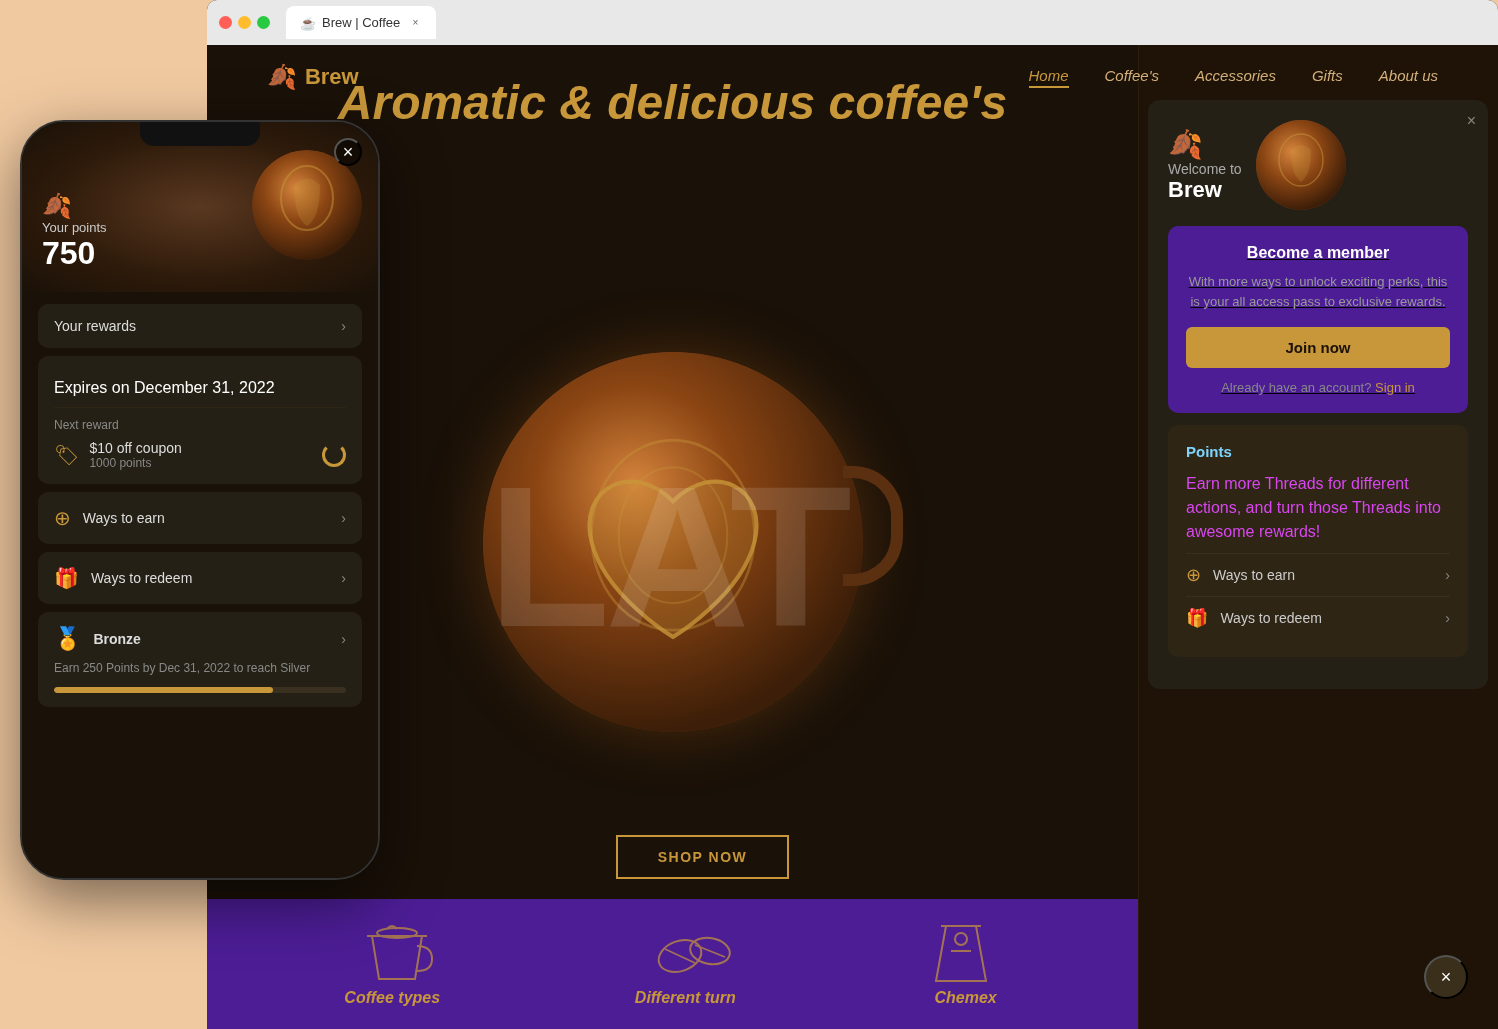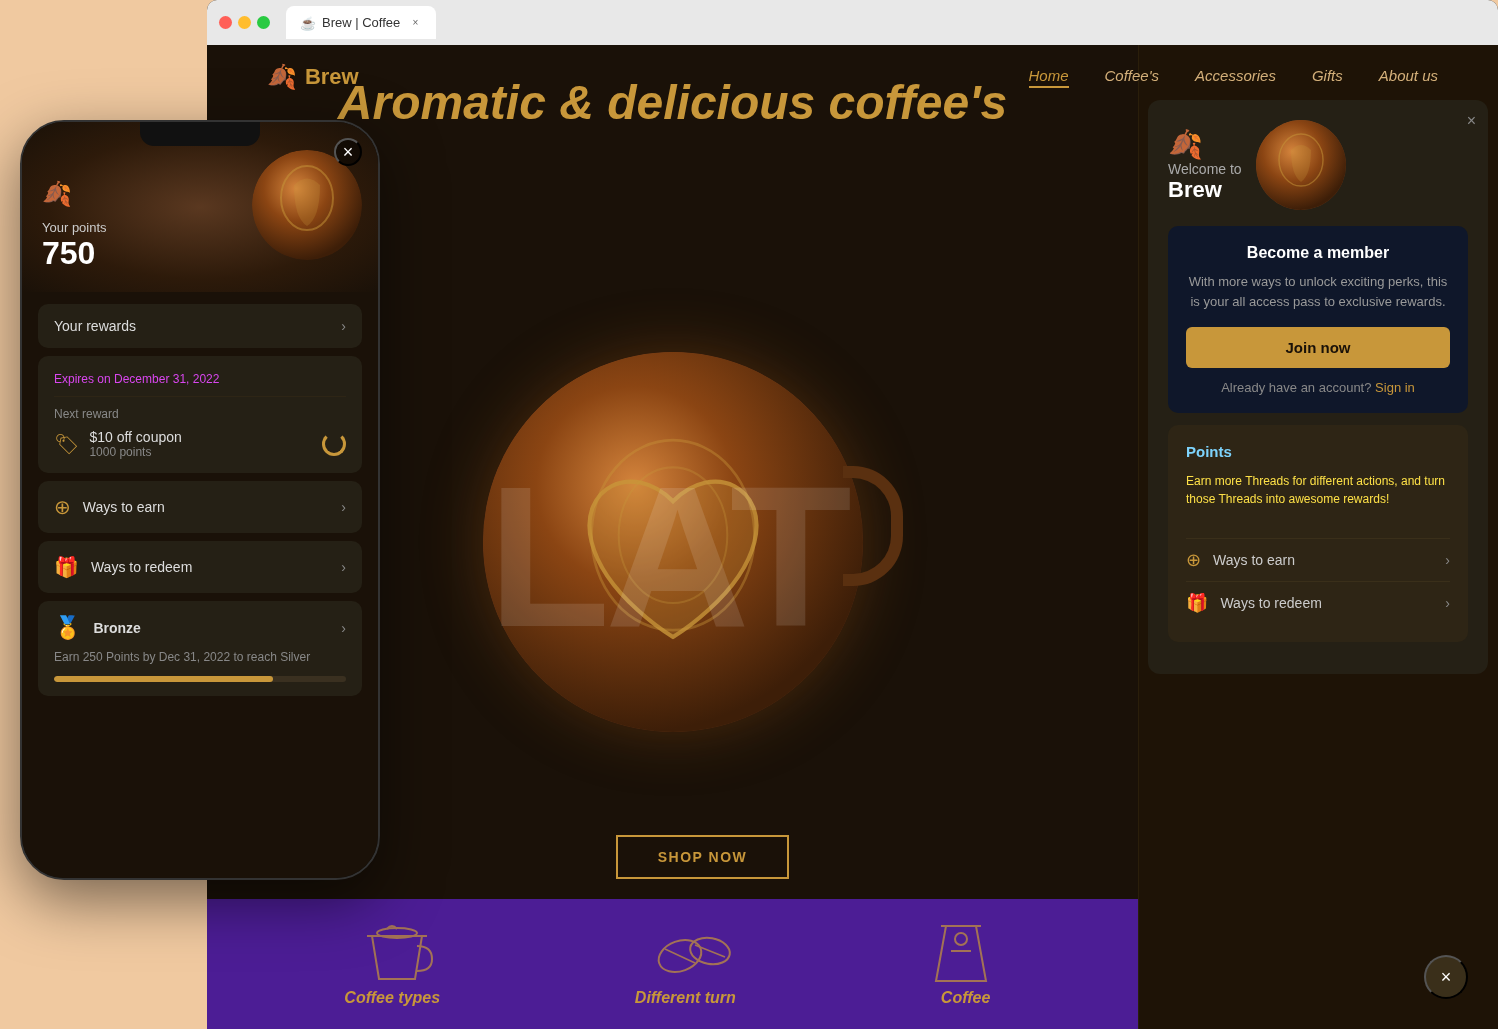--- a/index.html
+++ b/index.html
@@ -278,25 +278,26 @@
       width: 90px;
       height: 90px;
       border-radius: 50%;
       background: radial-gradient(ellipse at 40% 35%, #c07830 0%, #7a3e18 50%, #3d1e08 100%);
       position: absolute;
       top: 14px;
       right: 60px;
     }
 
     .become-member-card {
-      background: #0f172a;
+      background: #4c1d95;
       border-radius: 10px;
       padding: 18px;
       margin-bottom: 12px;
       text-align: center;
+      text-decoration: underline;
     }
 
     .become-member-title {
       color: white;
       font-size: 16px;
       font-weight: 700;
       margin-bottom: 10px;
     }
 
     .become-member-desc {
@@ -339,24 +340,24 @@
     }
 
     .points-title {
       color: #7dd3fc;
       font-size: 15px;
       font-weight: 700;
       margin-bottom: 12px;
     }
 
     .points-desc {
-      color: #fde047;
-      font-size: 12px;
+      color: #d946ef;
+      font-size: 16px;
       line-height: 1.5;
-      margin-bottom: 30px;
+      margin-bottom: 9px;
     }
 
     .panel-list-item {
       display: flex;
       align-items: center;
       justify-content: space-between;
       padding: 10px 0;
       border-top: 1px solid #3a2f1a;
     }
 
@@ -495,21 +496,21 @@
     }
 
     .phone-flame {
       color: #c8973a;
       font-size: 24px;
     }
 
     .phone-points-label {
       color: #ccc;
       font-size: 13px;
-      margin-top: 12px;
+      margin-top: 0;
     }
 
     .phone-points-value {
       color: white;
       font-size: 32px;
       font-weight: 800;
     }
 
     
     .phone-body {
@@ -547,23 +548,23 @@
       margin: 10px 0;
     }
 
     .points-line {
       color: #ddd;
       font-size: 14px;
       font-weight: 600;
     }
 
     .points-expire {
-      color: #d946ef;
-      font-size: 12px;
-      margin-top: 2px;
+      color: #ffffff;
+      font-size: 16px;
+      margin-top: 9px;
     }
 
     .next-reward-label {
       color: #888;
       font-size: 12px;
       margin-top: 10px;
       margin-bottom: 8px;
     }
 
     .coupon-row {
@@ -839,21 +840,21 @@
             <div class="bottom-cat-icon">
               <svg viewBox="0 0 60 70" class="chemex-sketch sketch-icon">
                 <g fill="none" stroke="#c8973a" stroke-width="2">
                   <path d="M15,5 L45,5 L55,60 L5,60 Z"></path>
                   <path d="M20,30 L40,30"></path>
                   <path d="M10,5 L50,5"></path>
                   <circle cx="30" cy="18" r="6"></circle>
                 </g>
               </svg>
             </div>
-            <span class="bottom-cat-label">Coffee</span>
+            <span class="bottom-cat-label">Chemex</span>
           </div>
         </div>
       </div>
 
     </div>
 
     <div class="right-panel">
       <div class="membership-panel">
         <button class="panel-close">×</button>
 

